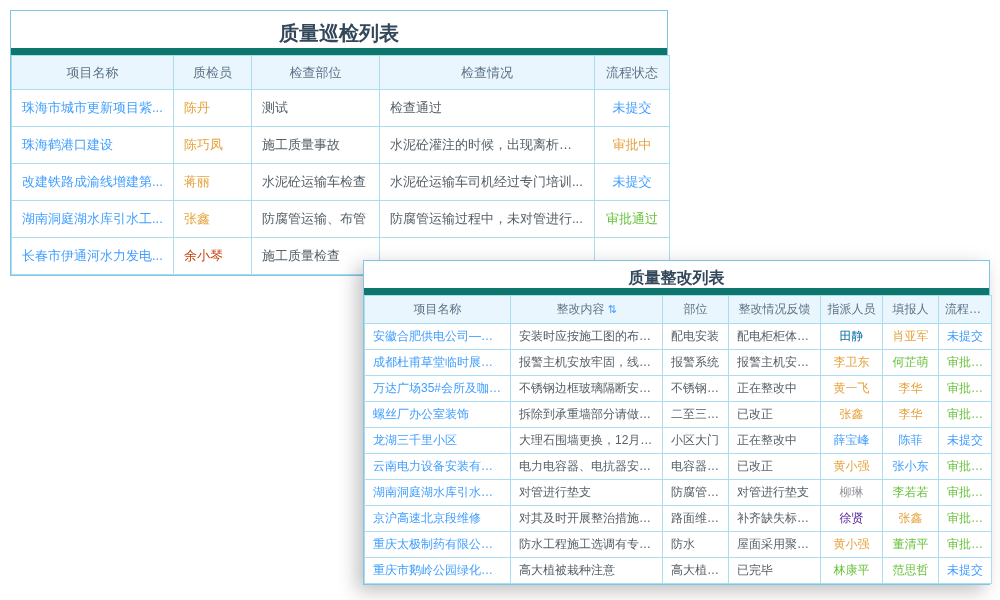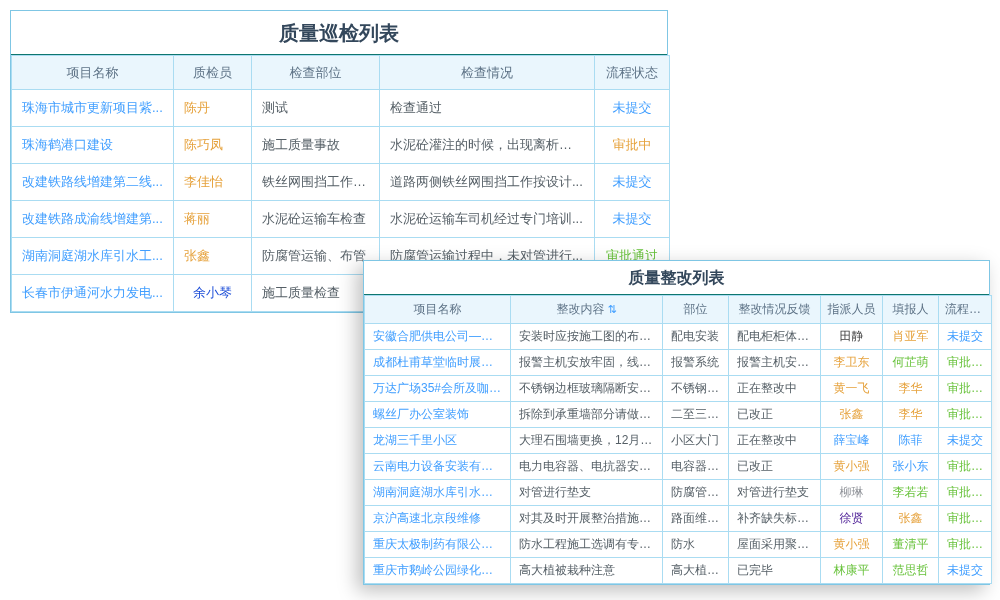--- a/index.html
+++ b/index.html
@@ -1,21 +1,21 @@
 <!DOCTYPE html>
 <html><head>
 <meta charset="utf-8">
 <style>
   * { margin:0; padding:0; box-sizing:border-box; }
   html,body { background:#ffffff; }
   body { font-family:"Liberation Sans","DejaVu Sans",sans-serif; }
   .stage { position:relative; width:1000px; height:600px; background:#fff; overflow:hidden; }
 
   .panel { position:absolute; background:#fff; border:1px solid #7fc6e4; }
-  .panel-title { text-align:center; font-weight:bold; color:#33475b; border-bottom:1px solid #0f766e; background:#fff; }
+  .panel-title { text-align:center; font-weight:bold; color:#33475b; border-bottom:7px solid #0f766e; background:#fff; }
 
   table { border-collapse:collapse; table-layout:fixed; width:100%; background:#fff; }
   th, td { border:1px solid #aadcf2; overflow:hidden; white-space:nowrap; text-overflow:ellipsis; text-align:left; }
   th { background:#eaf6fd; color:#5e7387; font-weight:normal; text-align:center; padding:0 6px;margin-top:8px; }
   td { color:#555f66; }
 
   .p1 { left:10px; top:10px; width:658px; }
   .p1 .panel-title { height:44px; line-height:44px; font-size:20px; }
   .p1 th { height:34px; font-size:13px; }
   .p1 td { height:37px; font-size:13px; padding:0 10px; }
@@ -64,47 +64,40 @@
   </tr>
 
   <tr>
     <td class="c-link">珠海鹤港口建设</td>
     <td style="color: rgb(230, 162, 60);">陈巧凤</td>
     <td>施工质量事故</td>
     <td>水泥砼灌注的时候，出现离析现象</td>
     <td class="c-status" style="color: rgb(230, 162, 60);">审批中</td>
   </tr>
 
-  <tr>
-    <td class="c-link">改建铁路线增建第二线...</td>
-    <td style="color: rgb(230, 162, 60);">李佳怡</td>
-    <td>铁丝网围挡工作检查</td>
-    <td>道路两侧铁丝网围挡工作按设计...</td>
-    <td class="c-status" style="color: rgb(64, 158, 255);">未提交</td>
-  </tr>
 
   <tr>
     <td class="c-link">改建铁路成渝线增建第...</td>
     <td style="color: rgb(230, 162, 60);">蒋丽</td>
     <td>水泥砼运输车检查</td>
     <td>水泥砼运输车司机经过专门培训...</td>
     <td class="c-status" style="color: rgb(64, 158, 255);">未提交</td>
   </tr>
 
   <tr>
     <td class="c-link">湖南洞庭湖水库引水工...</td>
     <td style="color: rgb(230, 162, 60);">张鑫</td>
     <td>防腐管运输、布管</td>
     <td>防腐管运输过程中，未对管进行...</td>
     <td class="c-status" style="color: rgb(103, 194, 58);">审批通过</td>
   </tr>
 
   <tr>
     <td class="c-link">长春市伊通河水力发电...</td>
-    <td style="color: #1d4ed8; text-align: center;">余小琴</td>
+    <td style="color: #c2410c;">余小琴</td>
     <td>施工质量检查</td>
     <td></td>
     <td class="c-status"></td>
   </tr>
 
 </tbody>
     </table>
   </div>
 
   <div class="panel p2">
@@ -131,21 +124,21 @@
           <th>填报人</th>
           <th>流程状态</th>
         </tr>
       </thead>
       <tbody id="rect-body">
   <tr>
     <td class="c-link">安徽合肥供电公司—配电设备...</td>
     <td>安装时应按施工图的布置，将...</td>
     <td>配电安装</td>
     <td>配电柜柜体与...</td>
-    <td class="c-center" style="color: #404040; text-align: center;">田静</td>
+    <td class="c-center" style="color: #0369a1; text-align: center;">田静</td>
     <td class="c-center" style="color: rgb(230, 162, 60);">肖亚军</td>
     <td class="c-status" style="color: rgb(64, 158, 255);">未提交</td>
   </tr>
 
   <tr>
     <td class="c-link">成都杜甫草堂临时展厅独立展...</td>
     <td>报警主机安放牢固，线缆连接...</td>
     <td>报警系统</td>
     <td>报警主机安放...</td>
     <td class="c-center" style="color: rgb(230, 162, 60);">李卫东</td>

